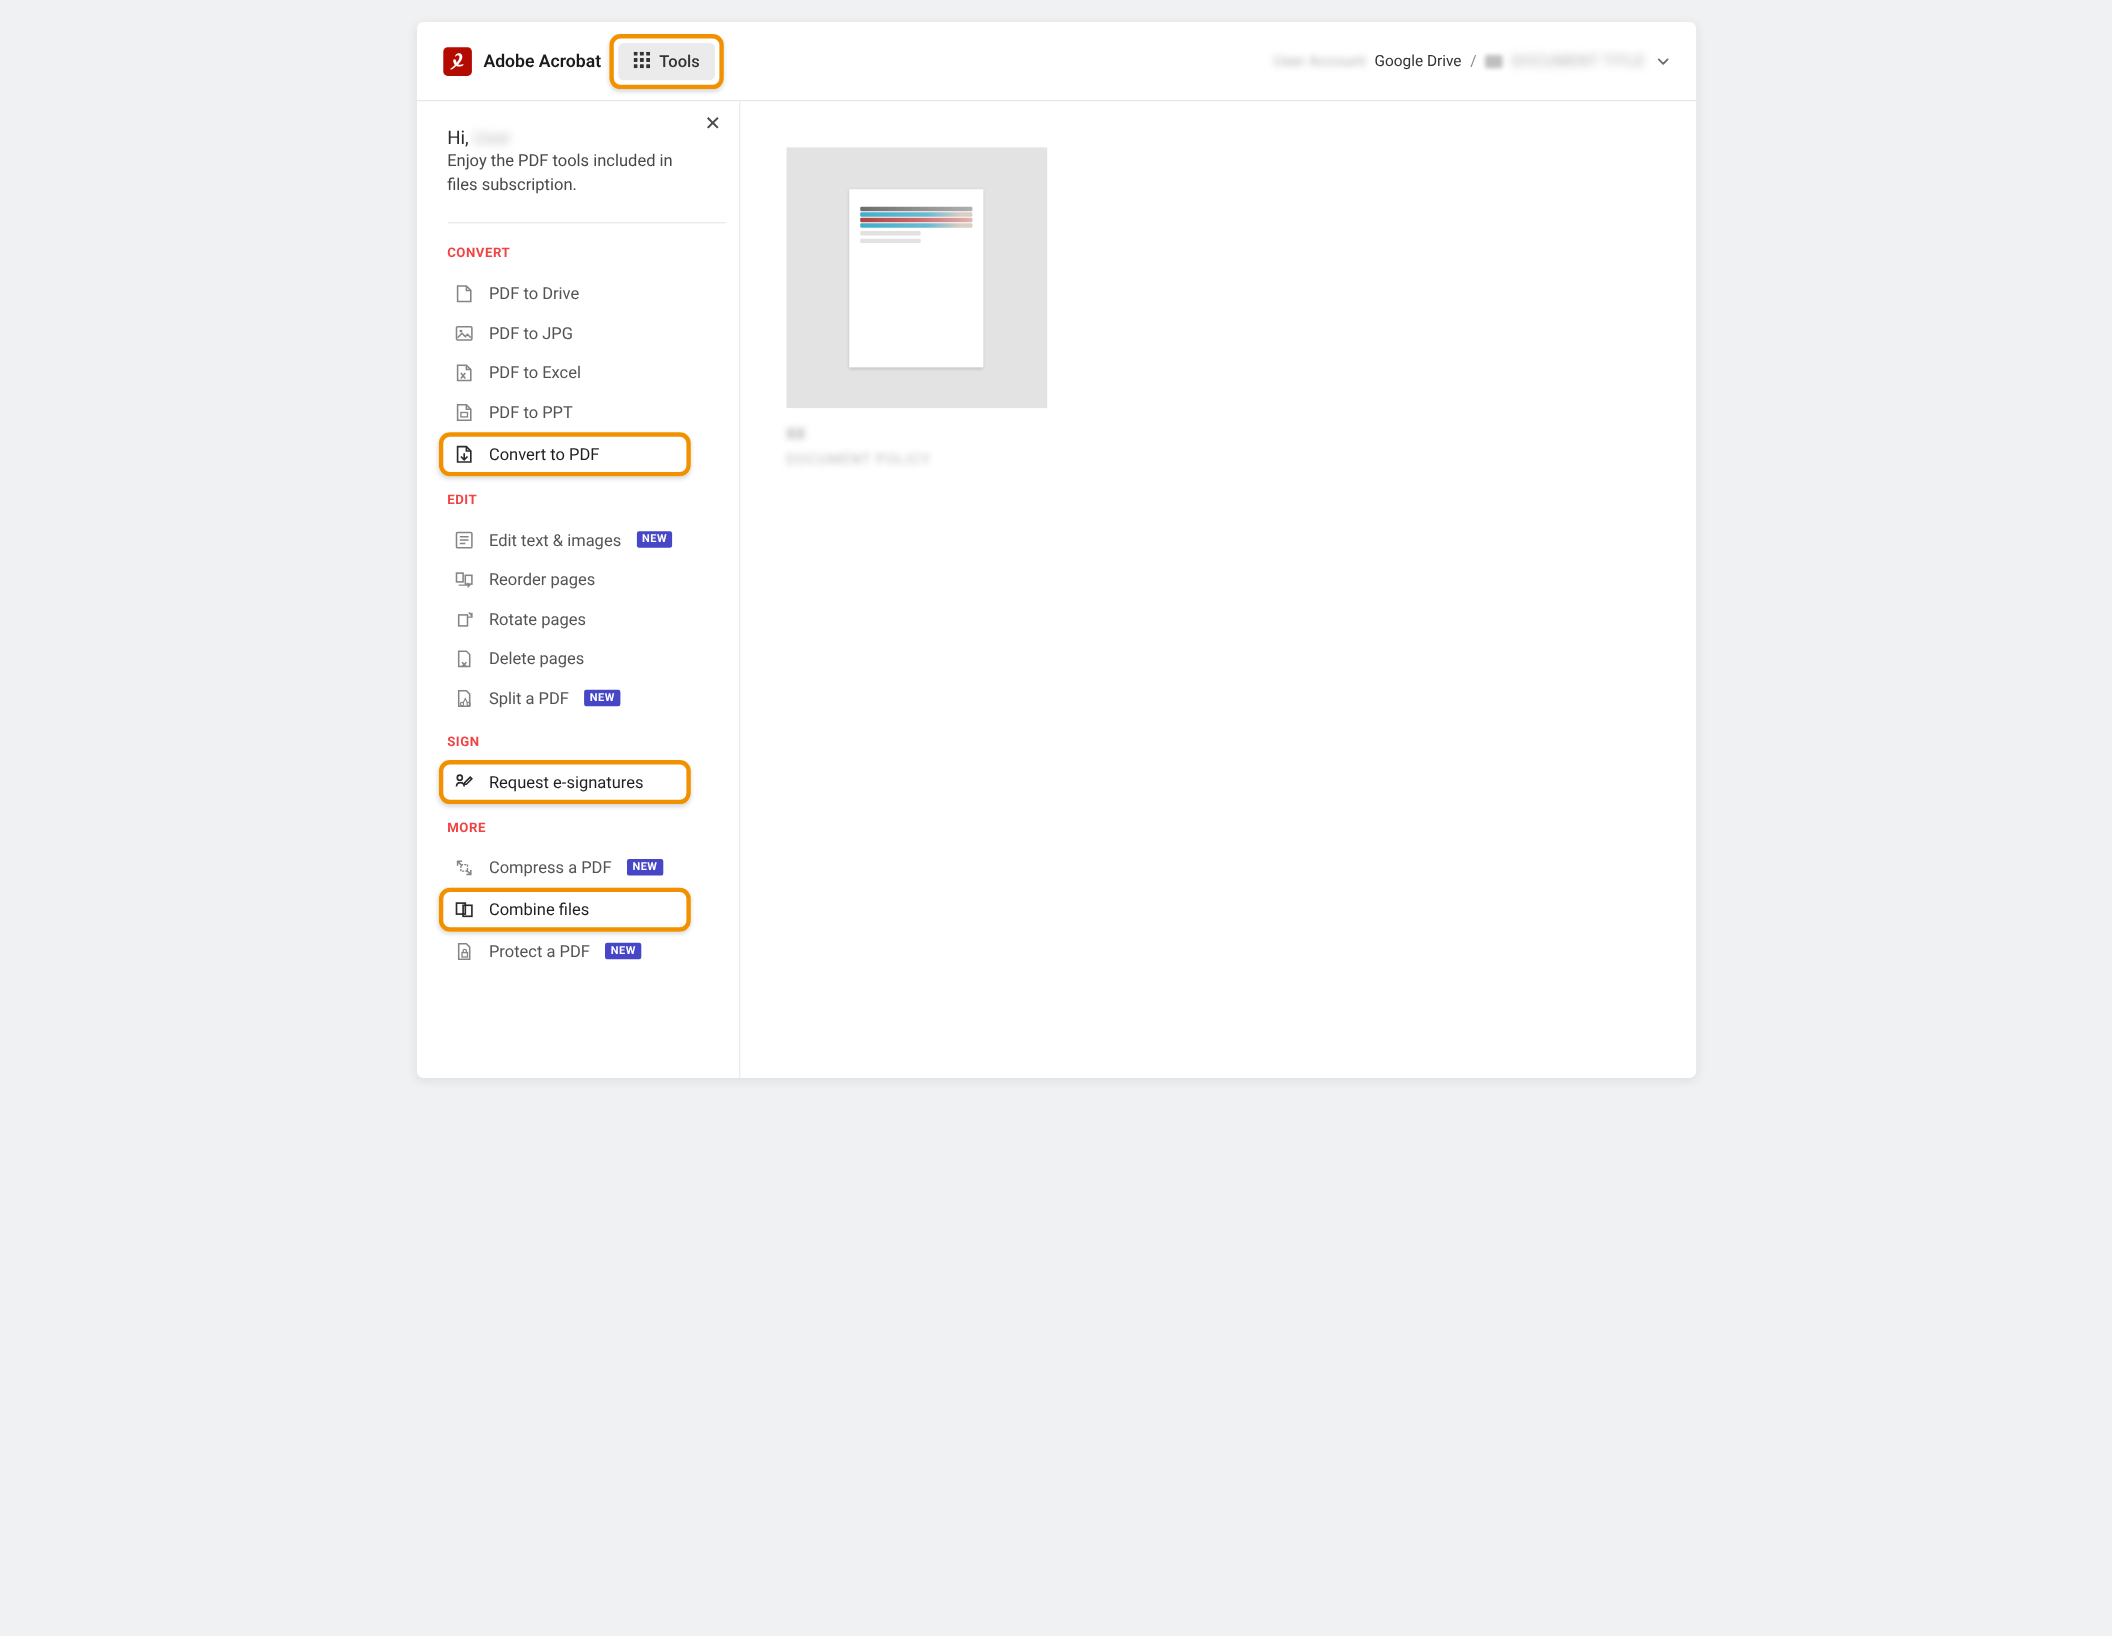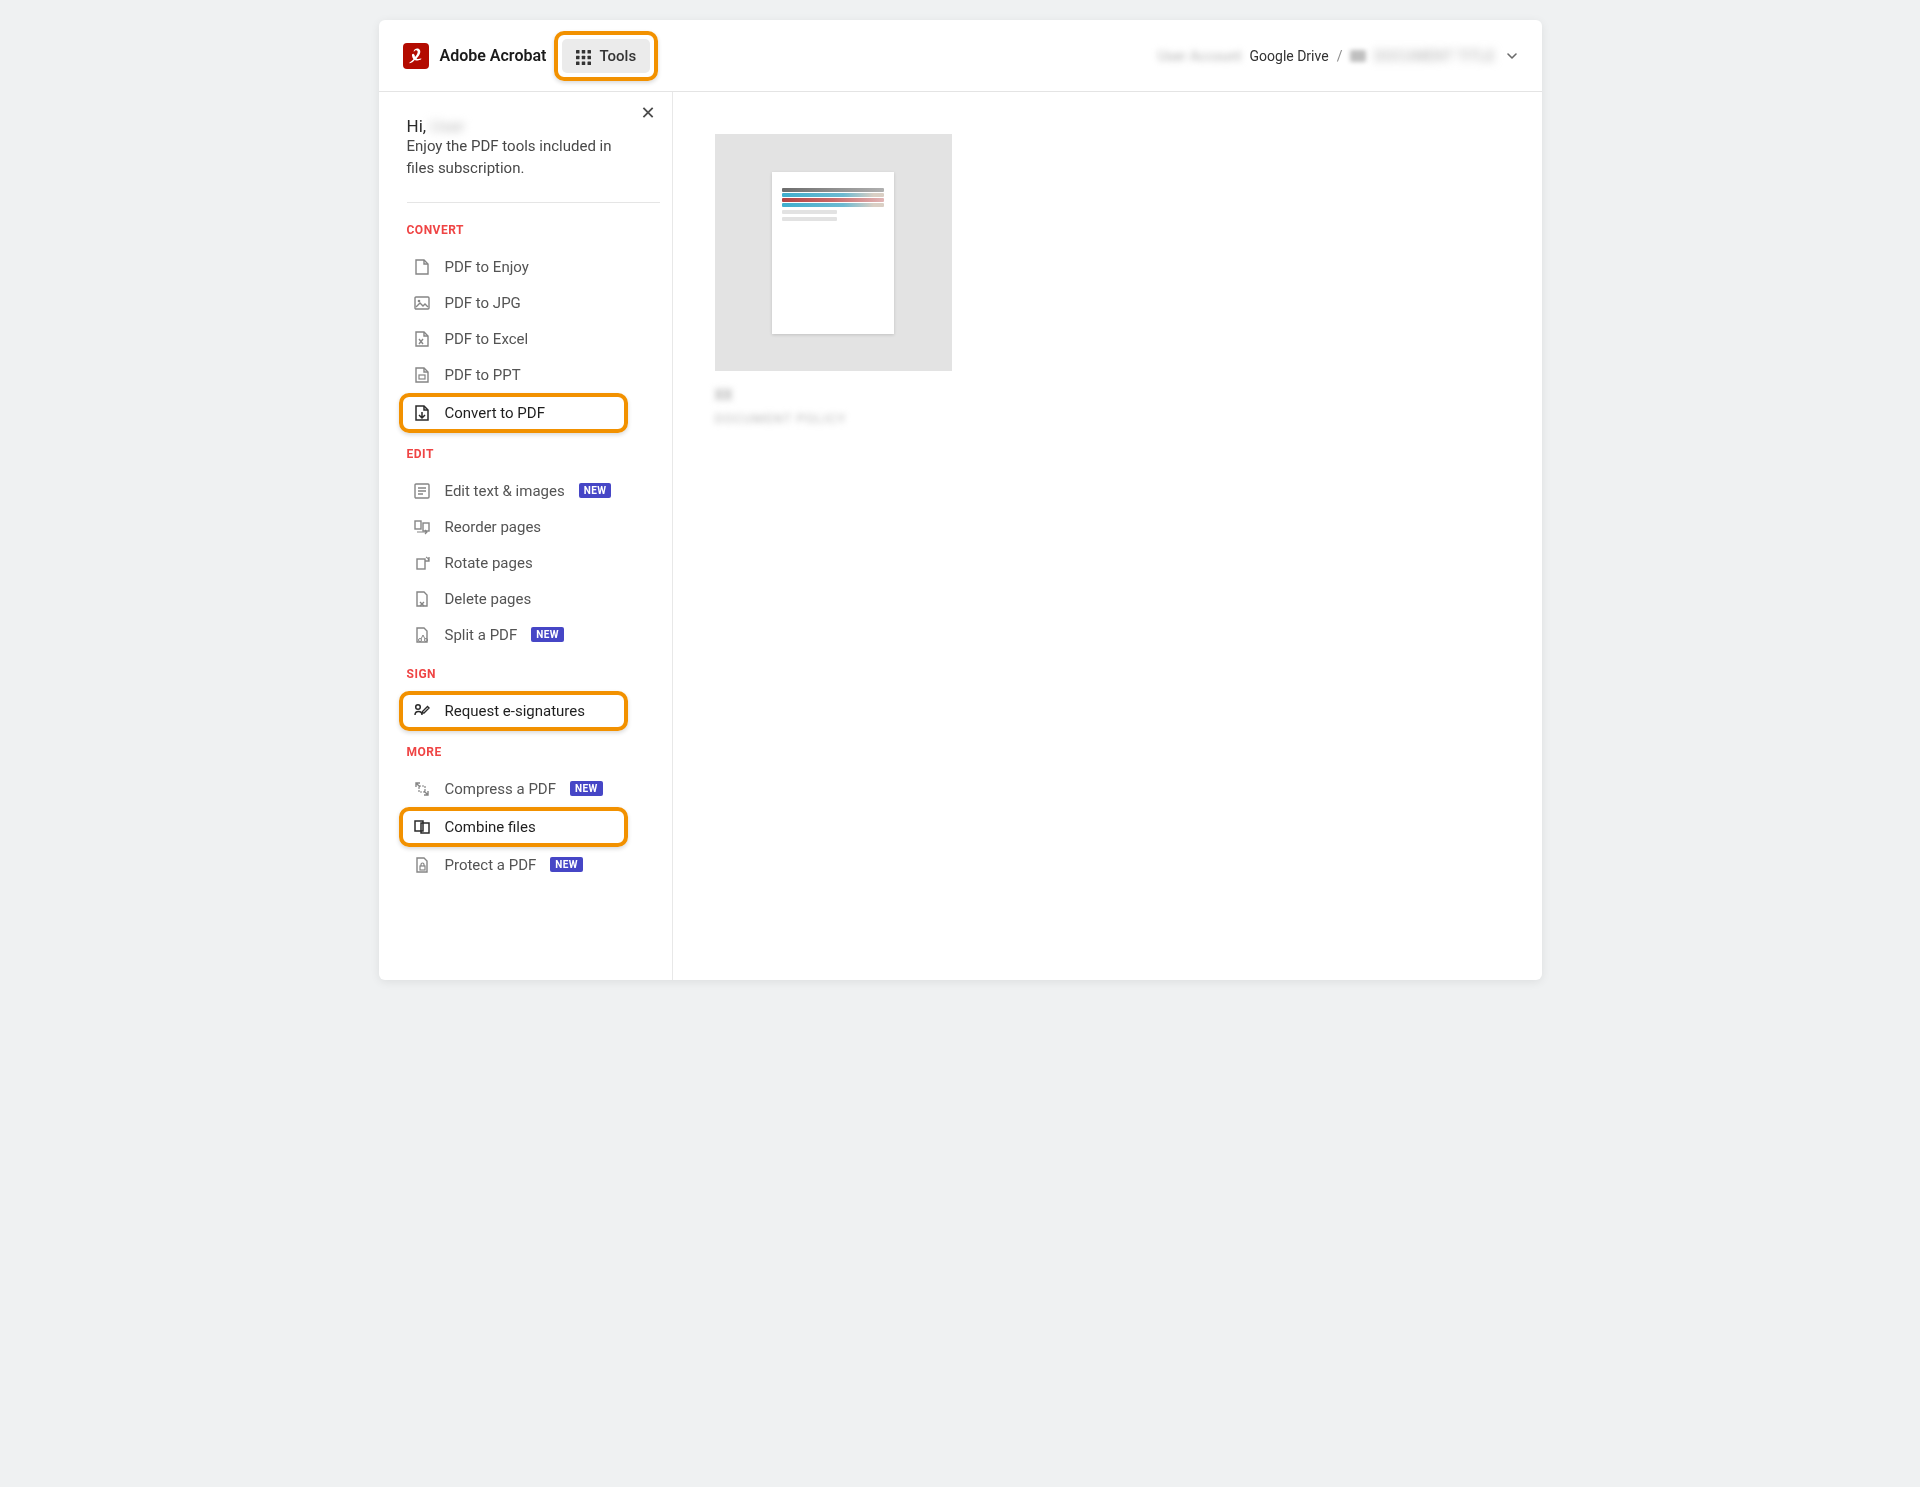--- a/index.html
+++ b/index.html
@@ -6,21 +6,21 @@
 body { background: #eff1f2; padding: 20px; }
 .window { width: 1163px; height: 960px; background: #fff; border-radius: 6px; box-shadow: 0 2px 10px rgba(0,0,0,.08); overflow: hidden; margin: 0 auto; position: relative; }
 
 
 .header { height: 72px; display: flex; align-items: center; padding: 0 24px; border-bottom: 1px solid #e4e4e4; position: relative; }
 .brand { display: flex; align-items: center; gap: 11px; }
 .acrobat-logo { width: 26px; height: 26px; background:#b30b00; border-radius:4px; display:flex;align-items:center;justify-content:center; }
 .brand-name { font-size: 16px; font-weight: 600; color: #1b1b1b; }
 
 .tools-btn-wrap { position: relative; margin-left: 16px; }
-.tools-btn { display: flex; align-items: flex-end; gap: 8px; padding: 8px 14px; background: #ebebeb; border: none; border-radius: 5px; font-size: 15px; font-weight: 500; color: #343434; cursor: pointer; }
+.tools-btn { display: flex; align-items: flex-start; gap: 8px; padding: 8px 14px; background: #ebebeb; border: none; border-radius: 5px; font-size: 15px; font-weight: 500; color: #343434; cursor: pointer; }
 .highlight-box { position: absolute; border: 4px solid #f29100; border-radius: 10px; pointer-events: none; box-shadow: 0 2px 4px rgba(0,0,0,.15); }
 .hb-tools { top: -8px; left: -8px; right: -8px; bottom: -8px; }
 
 .breadcrumbs { margin-left: auto; display: flex; align-items: center; gap: 8px; font-size: 14px; color: #555; }
 .crumb-blur { color: #b3b3b3; filter: blur(3px); }
 .crumb { color: #333; }
 .crumb-sep { color: #8c8c8c; }
 .crumb-chip { width: 16px; height: 12px; background: #bfbfbf; border-radius:2px; filter: blur(2px); }
 .crumb-last { color:#aaa; filter: blur(4px); letter-spacing:.5px; }
 .crumb-caret { margin-left: 2px; color:#6a6a6a; }
@@ -130,21 +130,21 @@
 
       <div class="section-label">CONVERT</div>
       <ul class="tool-list">
         <li class="tool-item">
           <span class="tool-icon">
               <svg width="18" height="18" viewBox="0 0 18 18">
                 <path fill="none" stroke="currentColor" stroke-width="1.4" d="M3 2h8l4 4v10H3z"></path>
                 <path fill="none" stroke="currentColor" stroke-width="1.4" d="M11 2v4h4"></path>
               </svg>
             </span>
-          <span class="tool-label">PDF to Enjoy</span>
+          <span class="tool-label">PDF to Drive</span>
         </li>
         <li class="tool-item">
           <span class="tool-icon">
               <svg width="18" height="18" viewBox="0 0 18 18">
                 <rect x="2" y="3" width="14" height="12" rx="1" fill="none" stroke="currentColor" stroke-width="1.4"></rect>
                 <circle cx="6" cy="7" r="1.3" fill="currentColor"></circle>
                 <path d="M3 13l4-4 3 3 2-2 3 3" fill="none" stroke="currentColor" stroke-width="1.4"></path>
               </svg>
             </span>
           <span class="tool-label">PDF to JPG</span>

